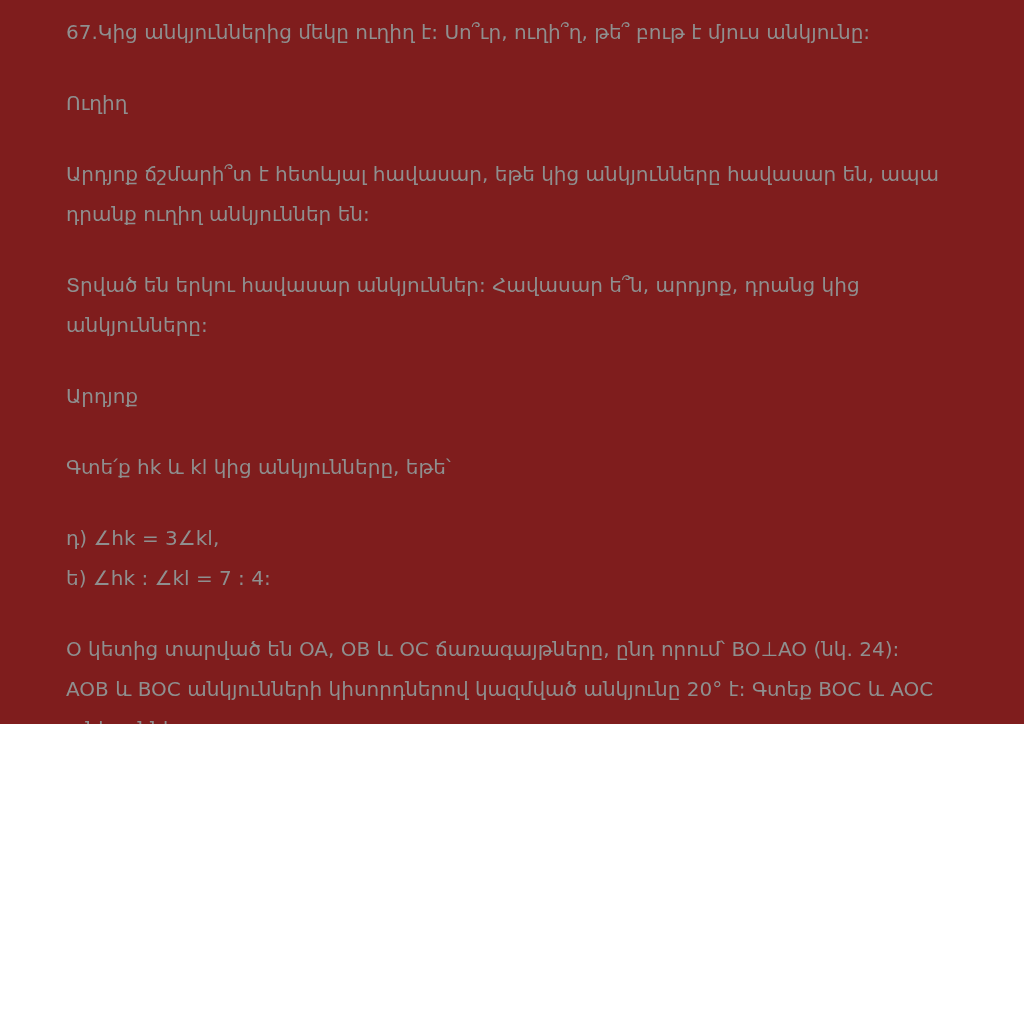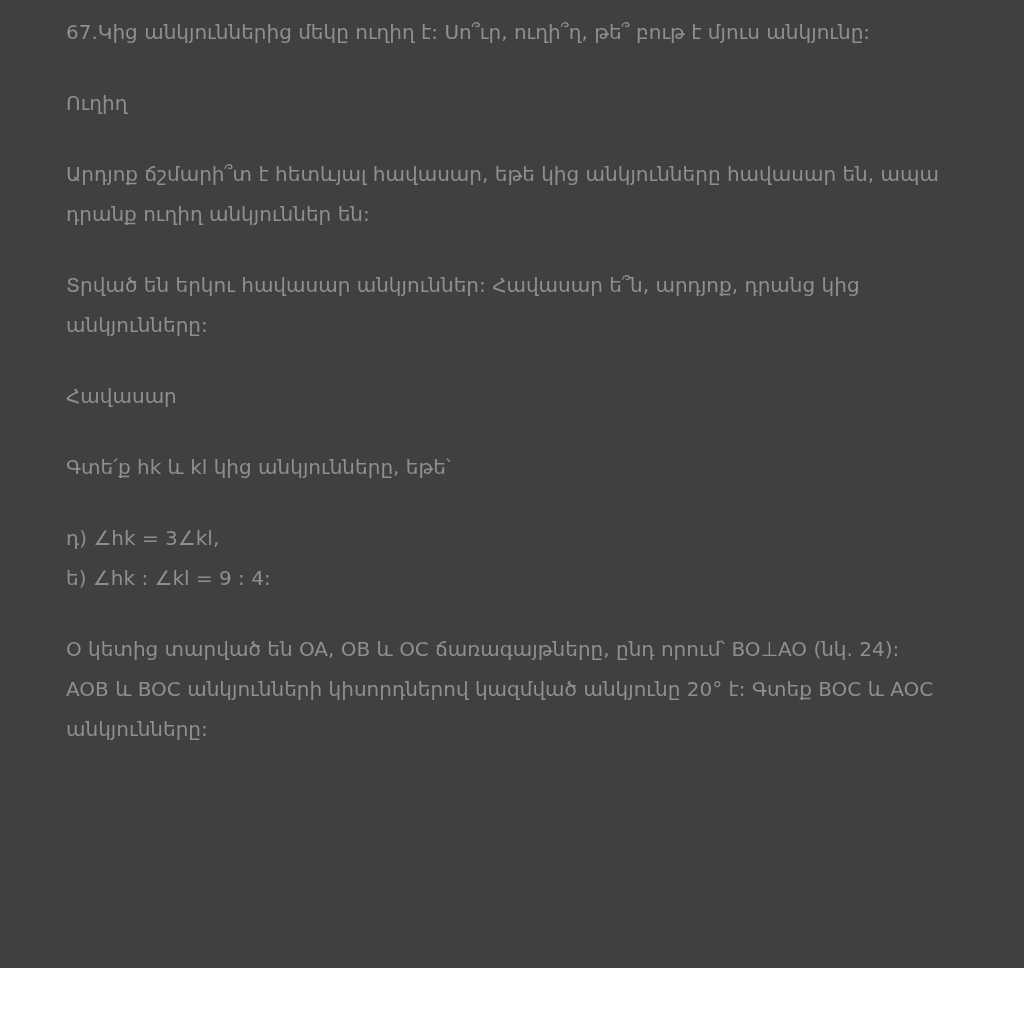--- a/index.html
+++ b/index.html
@@ -3,23 +3,23 @@
 <meta charset="utf-8">
 <style>
   html, body {
     margin: 0;
     padding: 0;
     background: #ffffff;
   }
   .page {
     position: relative;
     width: 1024px;
-    height: 968px;
+    height: 724px;
     overflow: hidden;
-    background: #404040;
+    background: #7f1d1d;
     font-family: "DejaVu Sans", sans-serif;
   }
   .content {
     box-sizing: border-box;
     padding: 12px 58px 0 66px;
   }
   .para {
     margin: 0 0 31px 0;
     font-size: 20px;
     line-height: 40px;
@@ -33,21 +33,21 @@
 <body>
 
 <div class="page">
   <main class="content">
     <p class="para">67.Կից անկյուններից մեկը ուղիղ է: Սո՞ւր, ուղի՞ղ, թե՞ բութ է մյուս անկյունը:</p>
     <p class="para">Ուղիղ</p>
     <p class="para">Արդյոք ճշմարի՞տ է հետևյալ հավասար, եթե կից անկյունները հավասար են, ապա
 դրանք ուղիղ անկյուններ են:</p>
     <p class="para">Տրված են երկու հավասար անկյուններ: Հավասար ե՞ն, արդյոք, դրանց կից
 անկյունները:</p>
-    <p class="para">Հավասար</p>
+    <p class="para">Արդյոք</p>
     <p class="para">Գտե՛ք hk և kl կից անկյունները, եթե՝</p>
     <p class="para">դ) ∠hk = 3∠kl,
-ե) ∠hk : ∠kl = 9 : 4:</p>
+ե) ∠hk : ∠kl = 7 : 4:</p>
     <p class="para">O կետից տարված են OA, OB և OC ճառագայթները, ընդ որում՝ BO⊥AO (նկ. 24):
 AOB և BOC անկյունների կիսորդներով կազմված անկյունը 20° է: Գտեք BOC և AOC
 անկյունները:</p>
   </main>
 </div>
 
 </body></html>

